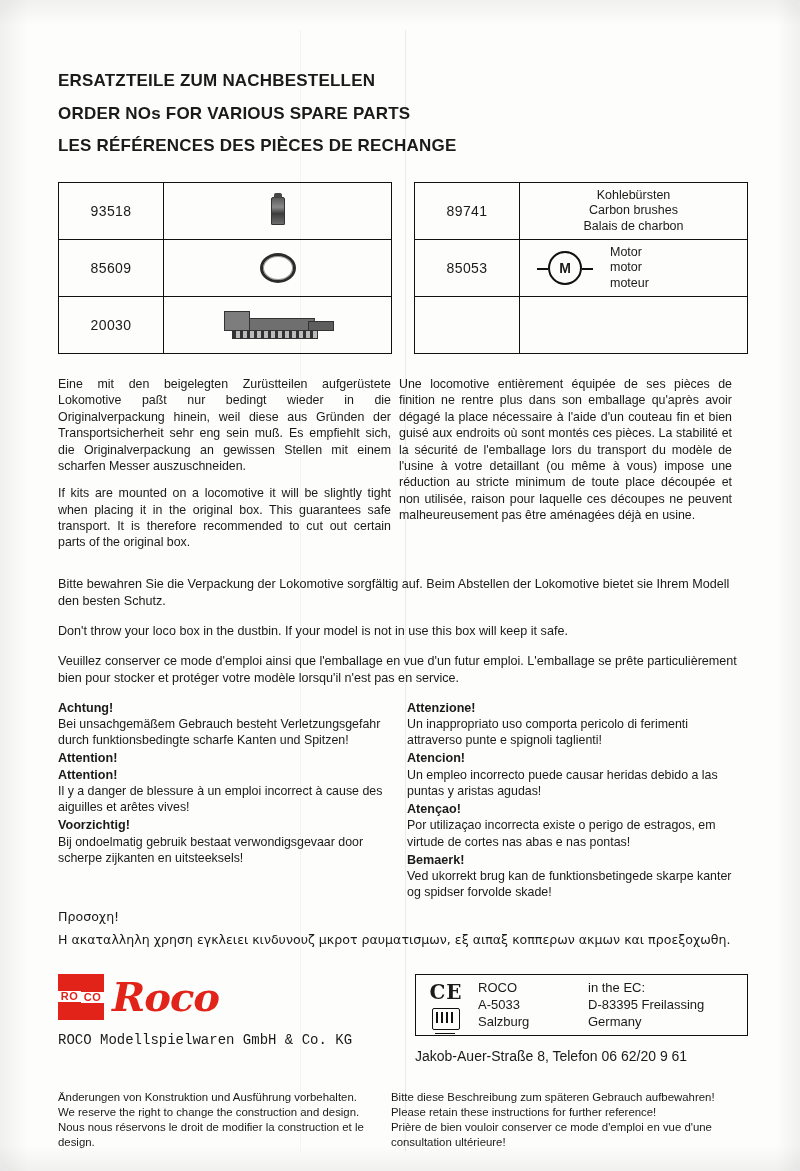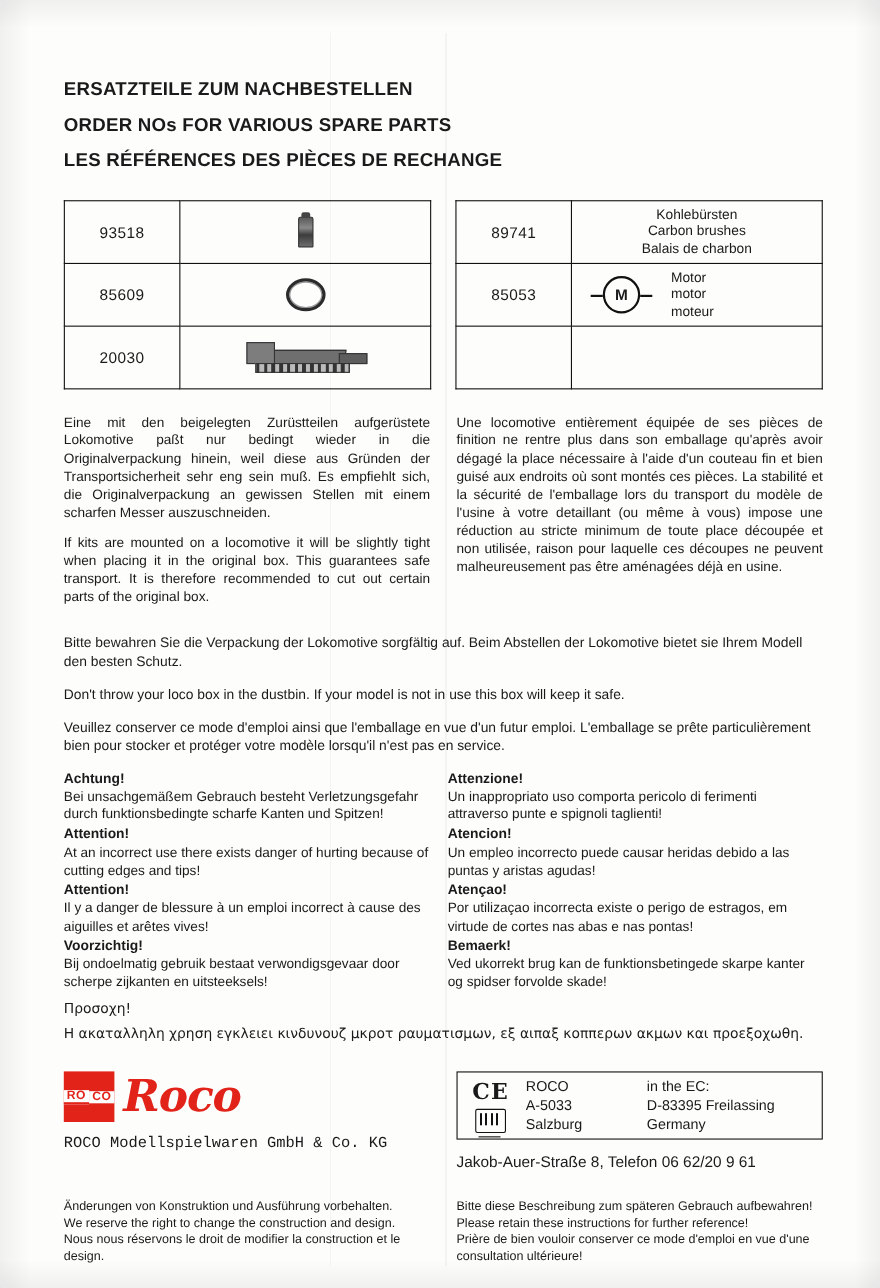--- a/index.html
+++ b/index.html
@@ -180,21 +180,21 @@
   .loco-icon .wheels {
     position:absolute; left: 14px; top: 22px;
     width: 84px; height: 7px;
     background: repeating-linear-gradient(90deg,#333 0 3px,#bbb 3px 7px);
     border: 1px solid #333;
   }
 
   
   .two-col {
     display: flex;
-    gap: 24px;
+    gap: 8px;
     margin-top: 22px;
   }
   .col { width: 333px; }
   p.para {
     margin: 0 0 11px 0;
     font-size: 12.4px;
     line-height: 1.32;
     text-align: justify;
   }
   .full-block { margin-top: 14px; }
@@ -328,21 +328,20 @@
     line-height: 1.3;
     width: 150px;
   }
   .addr-line {
     font-size: 14px;
     margin-top: 12px;
   }
 
   .fineprint {
     display: flex;
-    gap: 24px;
     margin-top: 26px;
     align-items: center;
   }
   .fineprint div {
     width: 333px;
     font-size: 11.4px;
     line-height: 1.3;
   }
 </style>
 </head>
@@ -436,21 +435,20 @@
       <p>Bitte bewahren Sie die Verpackung der Lokomotive sorgfältig auf. Beim Abstellen der Lokomotive bietet sie Ihrem Modell den besten Schutz.</p>
       <p>Don't throw your loco box in the dustbin. If your model is not in use this box will keep it safe.</p>
       <p>Veuillez conserver ce mode d'emploi ainsi que l'emballage en vue d'un futur emploi. L'emballage se prête particulièrement bien pour stocker et protéger votre modèle lorsqu'il n'est pas en service.</p>
     </div>
 
     <div class="warn-cols">
       <div class="warn-col">
         <p class="hd">Achtung!</p>
         <p class="tx">Bei unsachgemäßem Gebrauch besteht Verletzungsgefahr durch funktionsbedingte scharfe Kanten und Spitzen!</p>
         <p class="hd">Attention!</p>
-        <p class="tx">At an incorrect use there exists danger of hurting because of cutting edges and tips!</p>
         <p class="hd">Attention!</p>
         <p class="tx">Il y a danger de blessure à un emploi incorrect à cause des aiguilles et arêtes vives!</p>
         <p class="hd">Voorzichtig!</p>
         <p class="tx">Bij ondoelmatig gebruik bestaat verwondigsgevaar door scherpe zijkanten en uitsteeksels!</p>
       </div>
       <div class="warn-col">
         <p class="hd">Attenzione!</p>
         <p class="tx">Un inappropriato uso comporta pericolo di ferimenti attraverso punte e spignoli taglienti!</p>
         <p class="hd">Atencion!</p>
         <p class="tx">Un empleo incorrecto puede causar heridas debido a las puntas y aristas agudas!</p>

